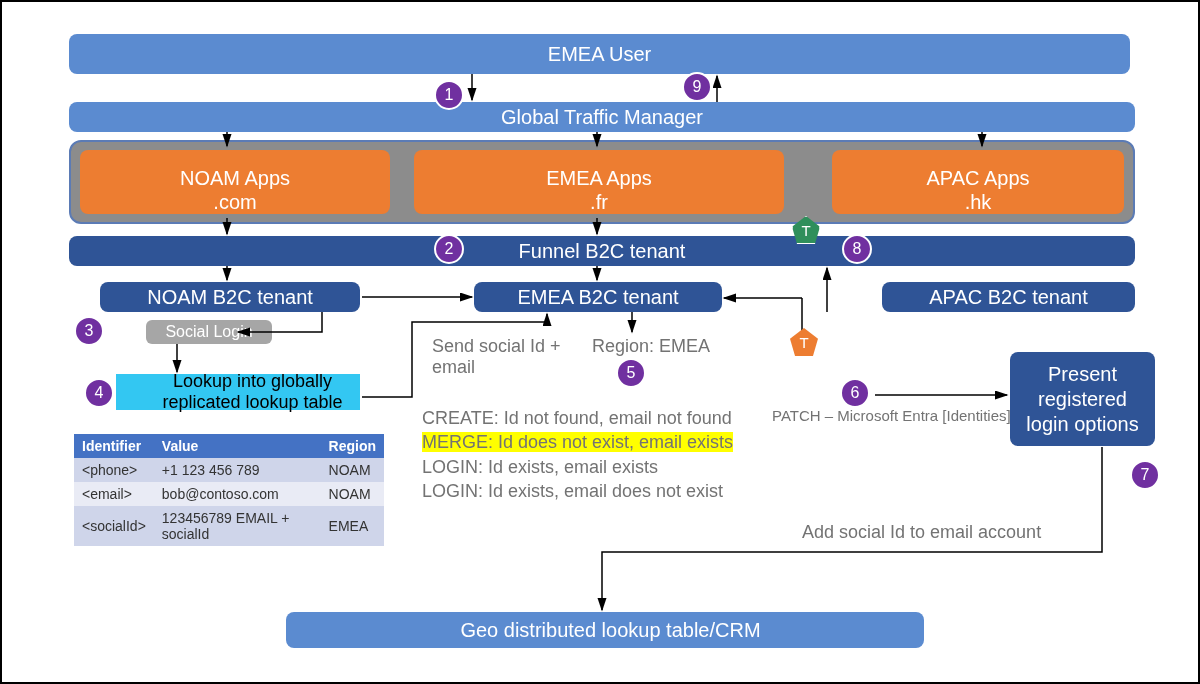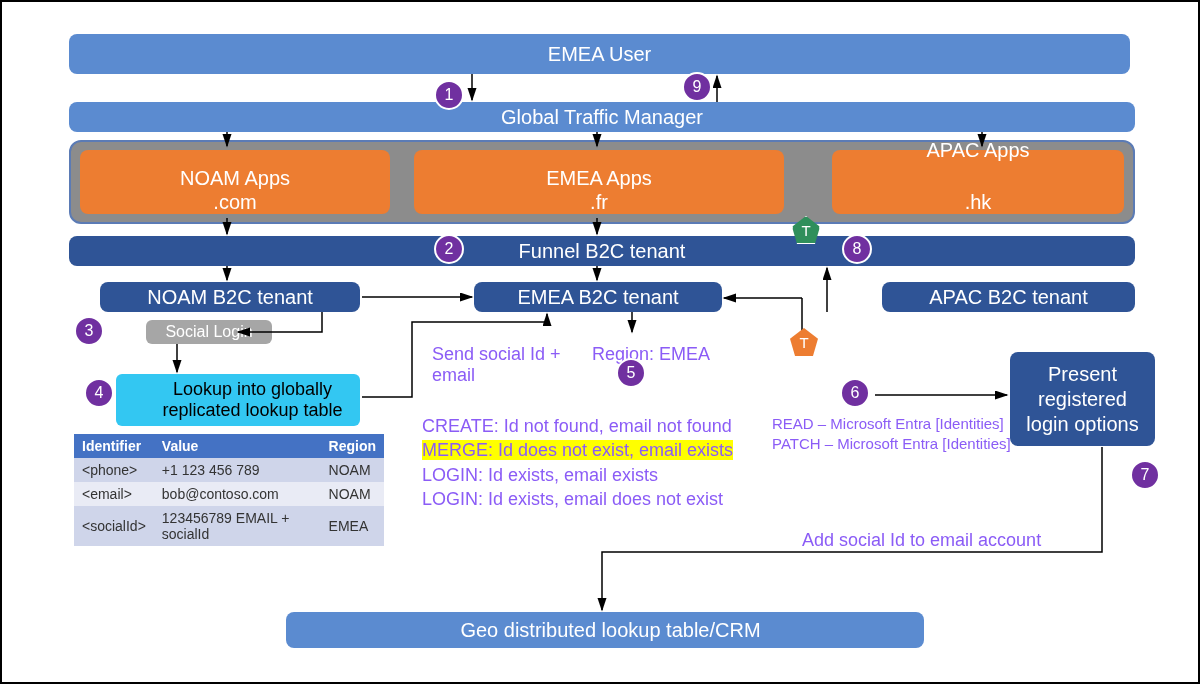--- a/index.html
+++ b/index.html
@@ -31,22 +31,21 @@
   .gray { background: #a6a6a6; color: #fff; margin-left: 36px; }
   .cyan { background: #33c7f2; color: #000; }
   .apps-container {
     position: absolute;
     left: 67px; top: 138px; width: 1066px; height: 84px;
     background: #8c8c8c; border: 2px solid #5b7bb5; border-radius: 12px;
   }
   .label {
     position: absolute;
     font-size: 18px;
-    color: #8b5cf6;
-    margin-top: 8px;
+    color: #737373;
   }
   .hl { background: yellow; }
   .circle {
     position: absolute;
     width: 30px; height: 30px;
     border-radius: 50%;
     background: #7030a0;
     border: 2px solid #fff;
     color: #fff;
     display: flex; align-items: center; justify-content: center;
@@ -137,21 +136,21 @@
 
   <div class="apps-container"></div>
   <div class="box orange" style="left:78px; top:148px; width:310px; height:64px; flex-direction:column; line-height:1.2;">
     <span>NOAM Apps</span>
     <span>.com</span>
   </div>
   <div class="box orange" style="left:412px; top:148px; width:370px; height:64px; flex-direction:column; line-height:1.2;">
     <span>EMEA Apps</span>
     <span>.fr</span>
   </div>
-  <div class="box orange" style="left:830px; top:148px; width:292px; height:64px; flex-direction:column; line-height:1.2;gap:28px;">
+  <div class="box orange" style="left:830px; top:148px; width:292px; height:64px; flex-direction:column; line-height:1.2;">
     <span>APAC Apps</span>
     <span>.hk</span>
   </div>
 
   <div class="box darkblue" style="left:67px; top:234px; width:1066px; height:30px;">
     <span>Funnel B2C tenant</span>
   </div>
 
   <div class="box darkblue" style="left:98px; top:280px; width:260px; height:30px;">
     <span>NOAM B2C tenant</span>
@@ -160,21 +159,21 @@
     <span>EMEA B2C tenant</span>
   </div>
   <div class="box darkblue" style="left:880px; top:280px; width:253px; height:30px;">
     <span>APAC B2C tenant</span>
   </div>
 
   <div class="box gray" style="left:108px; top:318px; width:126px; height:24px; font-size:16px; border-radius:6px;">
     <span>Social Login</span>
   </div>
 
-  <div class="box cyan" style="left:114px; top:372px; width:244px; height:52px; font-size:18px; flex-direction:column; border-radius:6px;padding-left:29px;">
+  <div class="box cyan" style="left:114px; top:372px; width:244px; height:36px; font-size:18px; flex-direction:column; border-radius:0;padding-left:29px;">
     <span>Lookup into globally</span>
     <span>replicated lookup table</span>
   </div>
 
   <div class="box darkblue" style="left:1008px; top:350px; width:145px; height:94px; flex-direction:column; font-size:20px; line-height:1.25;">
     <span>Present</span>
     <span>registered</span>
     <span>login options</span>
   </div>
 
@@ -189,21 +188,20 @@
   <div class="label" style="left:590px; top:334px;">
     <span>Region: EMEA</span>
   </div>
   <div class="label" style="left:420px; top:404px; line-height:1.35;">
     <div>CREATE: Id not found, email not found</div>
     <div><span class="hl">MERGE: Id does not exist, email exists</span></div>
     <div>LOGIN: Id exists, email exists</div>
     <div>LOGIN: Id exists, email does not exist</div>
   </div>
   <div class="label" style="left:770px; top:404px; font-size:15px; line-height:1.35;">
-    <div>READ – Microsoft Entra [Identities]</div>
     <div>PATCH – Microsoft Entra [Identities]</div>
   </div>
   <div class="label" style="left:800px; top:520px;">
     <span>Add social Id to email account</span>
   </div>
 
   <table class="lookup" style="left:72px; top:432px;">
     <thead>
         <tr>
       <th>Identifier</th>

